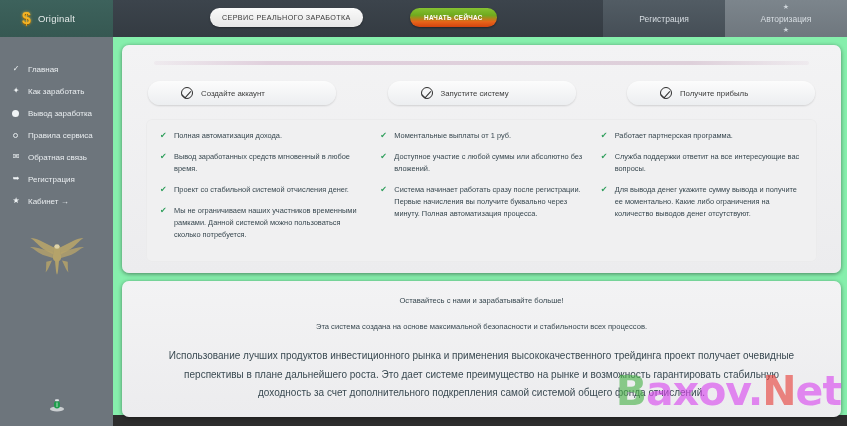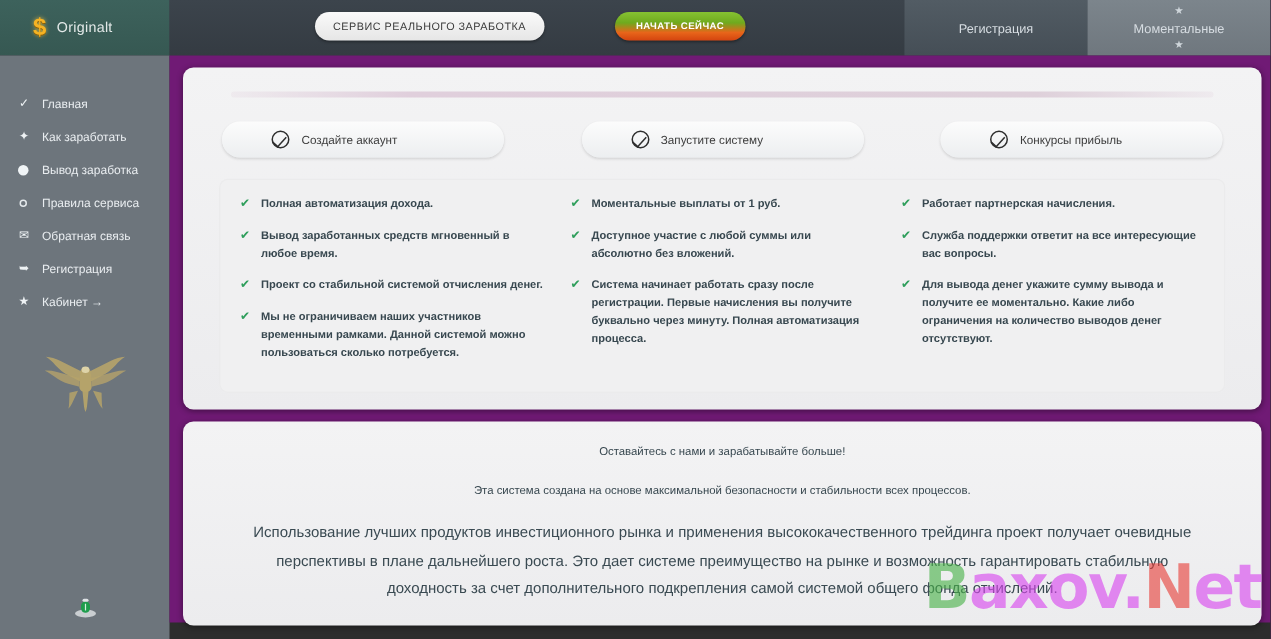--- a/index.html
+++ b/index.html
@@ -102,21 +102,21 @@
   }
   .small-badge {
     position: absolute; left: 0; top: 360px; width: 113px;
     display: flex; justify-content: center;
   }
 
   
   #content {
     position: absolute; left: 113px; top: 37px;
     width: 734px; height: 378px;
-    background: #701a75;
+    background: #86efac;
     padding: 8px 6px 0 9px;
   }
   .white-card {
     background: linear-gradient(180deg,#f3f3f4 0%, #ececee 100%);
     border-radius: 7px;
     box-shadow: 0 1px 4px rgba(0,0,0,.45);
     position: relative;
   }
   #card-top { height: 228px; padding: 13px 14px 0 14px; }
   .divider-line {
@@ -153,21 +153,21 @@
 
   .features-panel {
     margin: 14px 10px 0 10px;
     background: #f0f0f1;
     border-radius: 6px;
     box-shadow: inset 0 0 0 1px rgba(0,0,0,.02);
     display: flex;
     padding: 11px 8px 12px 8px;
     gap: 6px;
   }
-  .feat-col { width: 232px; padding: 0 6px; font-weight: bold; }
+  .feat-col { width: 232px; padding: 0 6px; }
   .feat-item {
     position: relative;
     font-size: 7.4px; line-height: 1.62;
     color: #37474f;
     padding-left: 14px;
     margin-bottom: 9px;
   }
   .feat-item::before {
     content: "\2714";
     position: absolute; left: 0; top: 0;
@@ -220,21 +220,21 @@
       <div class="pill-label">СЕРВИС РЕАЛЬНОГО ЗАРАБОТКА</div>
       <div class="cta-btn">НАЧАТЬ СЕЙЧАС</div>
     </div>
 
     <div class="top-tab reg">
       <span>Регистрация</span>
     </div>
 
     <div class="top-tab auth">
       <span class="star s-top">★</span>
-      <span>Моментальные</span>
+      <span>Авторизация</span>
       <span class="star s-bot">★</span>
     </div>
   </div>
 
   <div id="sidebar">
     <div class="nav-list">
 
       <div class="nav-item">
         <span class="nav-ico">✓</span>
         <span>Главная</span>
@@ -308,41 +308,41 @@
         <div class="step-pill">
           <span class="check-circle"></span>
           <span>Создайте аккаунт</span>
         </div>
         <div class="step-pill">
           <span class="check-circle"></span>
           <span>Запустите систему</span>
         </div>
         <div class="step-pill">
           <span class="check-circle"></span>
-          <span>Конкурсы прибыль</span>
+          <span>Получите прибыль</span>
         </div>
       </div>
 
       <div class="features-panel">
 
         <div class="feat-col">
           <div class="feat-item">Полная автоматизация дохода.</div>
           <div class="feat-item">Вывод заработанных средств мгновенный в любое время.</div>
           <div class="feat-item">Проект со стабильной системой отчисления денег.</div>
           <div class="feat-item">Мы не ограничиваем наших участников временными рамками. Данной системой можно пользоваться сколько потребуется.</div>
         </div>
 
         <div class="feat-col">
           <div class="feat-item">Моментальные выплаты от 1 руб.</div>
           <div class="feat-item">Доступное участие с любой суммы или абсолютно без вложений.</div>
           <div class="feat-item">Система начинает работать сразу после регистрации. Первые начисления вы получите буквально через минуту. Полная автоматизация процесса.</div>
         </div>
 
         <div class="feat-col">
-          <div class="feat-item">Работает партнерская начисления.</div>
+          <div class="feat-item">Работает партнерская программа.</div>
           <div class="feat-item">Служба поддержки ответит на все интересующие вас вопросы.</div>
           <div class="feat-item">Для вывода денег укажите сумму вывода и получите ее моментально. Какие либо ограничения на количество выводов денег отсутствуют.</div>
         </div>
 
       </div>
     </div>
 
     <div class="white-card" id="card-bottom">
       <div class="bt-line">Оставайтесь с нами и зарабатывайте больше!</div>
       <div class="bt-line">Эта система создана на основе максимальной безопасности и стабильности всех процессов.</div>

